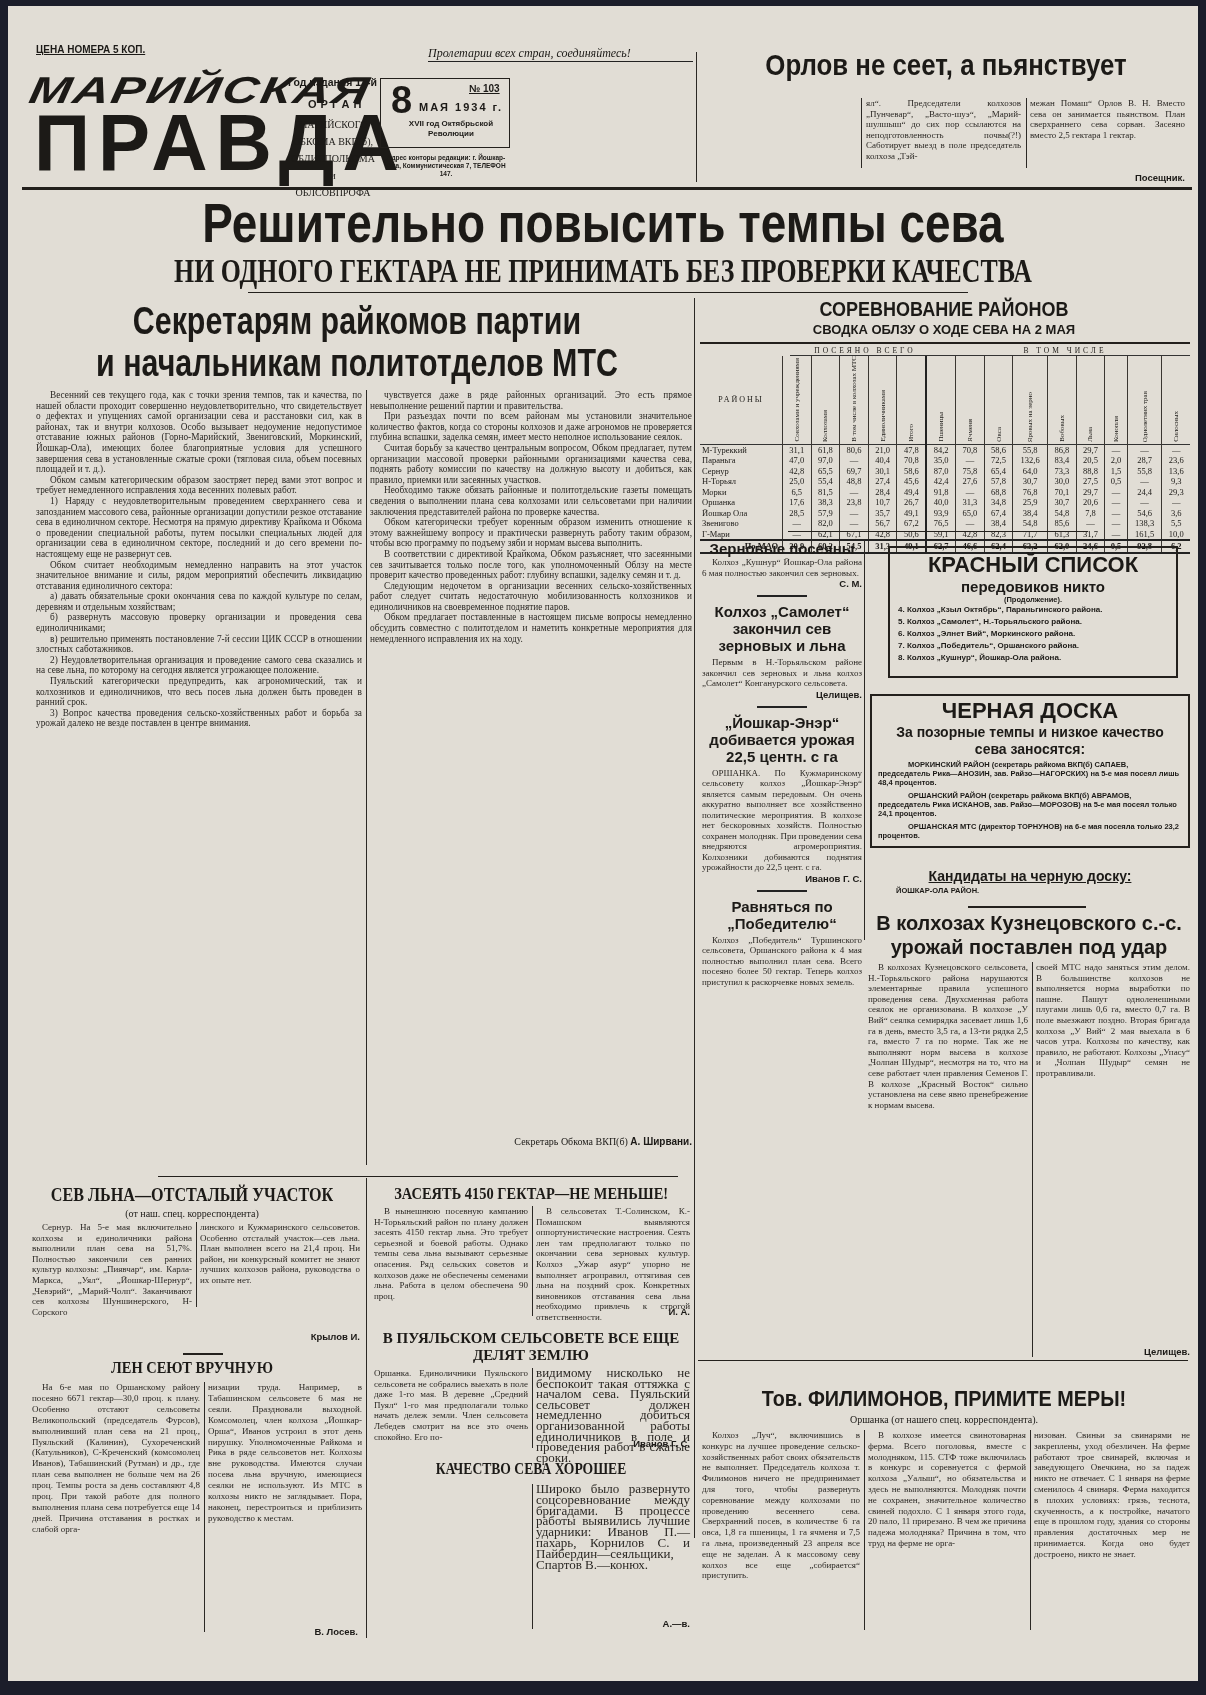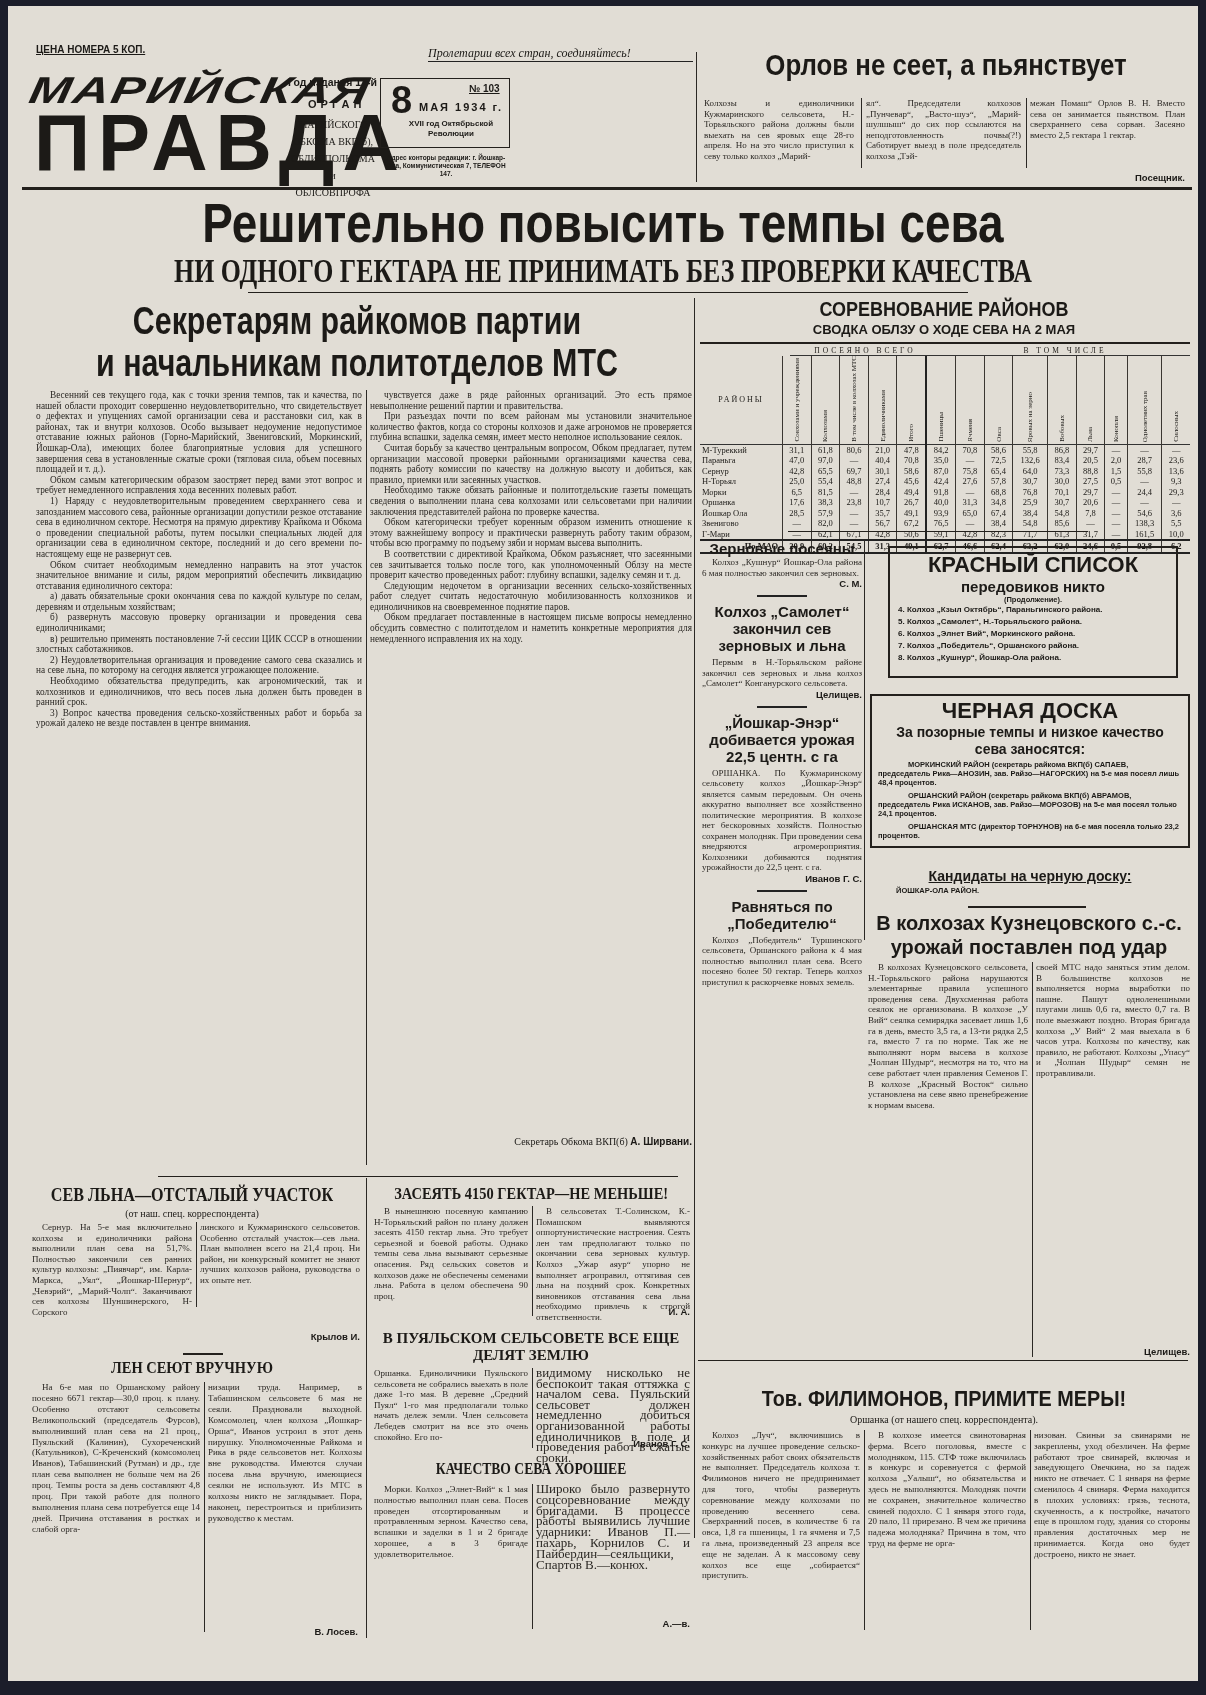--- a/index.html
+++ b/index.html
@@ -45,21 +45,20 @@
   <div class="box" style="left:372px;top:72px;width:128px;height:68px;border-width:1.5px;">
     <div class="abs hdr-big" style="left:10px;top:0px;font-size:38px;">8</div>
     <div class="abs cond" style="left:88px;top:4px;font-size:10px;text-decoration:underline;">№ 103</div>
     <div class="abs cond" style="left:38px;top:22px;font-size:11px;letter-spacing:2px;">МАЯ 1934 г.</div>
     <div class="abs cond center" style="left:20px;top:40px;width:100px;font-size:8px;line-height:10px;">XVII год Октябрьской Революции</div>
   </div>
   <div class="abs cond center" style="left:376px;top:148px;width:124px;font-size:6.5px;line-height:8px;">Адрес конторы редакции: г. Йошкар-Ола, Коммунистическая 7, ТЕЛЕФОН 147.</div>
 
   <div class="vrule" style="left:688px;top:46px;height:130px;"></div>
   <div class="abs hdr-big center" style="left:696px;top:42px;width:484px;font-size:30px;transform:scaleX(0.86);transform-origin:center top;">Орлов не сеет, а пьянствует</div>
-  <div class="abs body-text" style="left:696px;top:92px;width:150px;font-size:9px;line-height:10.5px;">Колхозы и единоличники Кужмаринского сельсовета, Н.-Торьяльского района должны были выехать на сев яровых еще 28-го апреля. Но на это число приступил к севу только колхоз „Марий-</div>
   <div class="vrule" style="left:853px;top:92px;height:70px;"></div>
   <div class="abs body-text" style="left:858px;top:92px;width:155px;font-size:9px;line-height:10.5px;">ял“. Председатели колхозов „Пунчевар“, „Васто-шуэ“, „Марий-шулшыш“ до сих пор ссылаются на неподготовленность почвы(?!) Саботирует выезд в поле председатель колхоза „Тэй-</div>
   <div class="vrule" style="left:1018px;top:92px;height:70px;"></div>
   <div class="abs body-text" style="left:1022px;top:92px;width:155px;font-size:9px;line-height:10.5px;">межан Помаш“ Орлов В. Н. Вместо сева он занимается пьянством. План сверхраннего сева сорван. Засеяно вместо 2,5 гектара 1 гектар.</div>
   <div class="abs sig" style="left:1022px;top:166px;width:155px;">Посещник.</div>
 
   <div class="rule" style="left:14px;top:181px;width:1170px;height:3px;"></div>
 
   <div class="abs hdr-big center" style="left:0;top:188px;width:1190px;font-size:56px;line-height:58px;transform:scaleX(0.82);transform-origin:center top;">Решительно повысить темпы сева</div>
   <div class="abs center" style="left:0;top:246px;width:1190px;font-size:34px;font-weight:bold;font-family:'Liberation Serif',serif;transform:scaleX(0.76);transform-origin:center top;white-space:nowrap;">НИ ОДНОГО ГЕКТАРА НЕ ПРИНИМАТЬ БЕЗ ПРОВЕРКИ КАЧЕСТВА</div>
@@ -70,21 +69,21 @@
 
   <div class="abs body-text" style="left:28px;top:384px;width:326px;font-size:9.3px;line-height:10.6px;">
     <p style="margin:0;text-indent:14px;">Весенний сев текущего года, как с точки зрения темпов, так и качества, по нашей области проходит совершенно неудовлетворительно, что свидетельствует о дефектах и упущениях самой организации сева и расстановки сил, как в районах, так и внутри колхозов. Особо вызывает недоумение недопустимое отставание южных районов (Горно-Марийский, Звениговский, Моркинский, Йошкар-Ола), имеющих более благоприятные условия для успешного завершения сева в установленные сжатые сроки (тягловая сила, объем посевных площадей и т. д.).</p>
     <p style="margin:0;text-indent:14px;">Обком самым категорическим образом заостряет перед вами этот вопрос и требует немедленного исправления хода весенних полевых работ.</p>
     <p style="margin:0;text-indent:14px;">1) Наряду с неудовлетворительным проведением сверхраннего сева и запозданием массового сева, районные организации допустили резкое отставание сева в единоличном секторе. Несмотря на прямую директиву Крайкома и Обкома о проведении специальной работы, путем посылки специальных людей для организации сева в единоличном секторе, последний и до сего времени по-настоящему еще не развернут сев.</p>
     <p style="margin:0;text-indent:14px;">Обком считает необходимым немедленно направить на этот участок значительное внимание и силы, рядом мероприятий обеспечить ликвидацию отставания единоличного сектора:</p>
     <p style="margin:0;text-indent:14px;">а) давать обязательные сроки окончания сева по каждой культуре по селам, деревням и отдельным хозяйствам;</p>
     <p style="margin:0;text-indent:14px;">б) развернуть массовую проверку организации и проведения сева единоличниками;</p>
     <p style="margin:0;text-indent:14px;">в) решительно применять постановление 7-й сессии ЦИК СССР в отношении злостных саботажников.</p>
     <p style="margin:0;text-indent:14px;">2) Неудовлетворительная организация и проведение самого сева сказались и на севе льна, по которому на сегодня является угрожающее положение.</p>
-    <p style="margin:0;text-indent:14px;">Необходимо обязательства предупредить, как агрономический, так и колхозников и единоличников, что весь посев льна должен быть проведен в ранний срок.</p>
+    <p style="margin:0;text-indent:14px;">Пуяльский категорически предупредить, как агрономический, так и колхозников и единоличников, что весь посев льна должен быть проведен в ранний срок.</p>
     <p style="margin:0;text-indent:14px;">3) Вопрос качества проведения сельско-хозяйственных работ и борьба за урожай далеко не везде поставлен в центре внимания.</p>
   </div>
   <div class="vrule" style="left:358px;top:384px;height:775px;"></div>
   <div class="abs body-text" style="left:362px;top:384px;width:322px;font-size:9.3px;line-height:10.6px;">
     <p style="margin:0;text-indent:14px;">чувствуется даже в ряде районных организаций. Это есть прямое невыполнение решений партии и правительства.</p>
     <p style="margin:0;text-indent:14px;">При разъездах почти по всем районам мы установили значительное количество фактов, когда со стороны колхозов и даже агрономов не проверяется глубина вспашки, заделка семян, имеет место неполное использование сеялок.</p>
     <p style="margin:0;text-indent:14px;">Считая борьбу за качество центральным вопросом, Обком предлагает, путем организации массовой проверки районными организациями качества сева, поднять работу комиссии по качеству на должную высоту и добиться, как правило, приемки или засеянных участков.</p>
     <p style="margin:0;text-indent:14px;">Необходимо также обязать районные и политотдельские газеты помещать сведения о выполнении плана сева колхозами или сельсоветами при наличии заключения представителей района по проверке качества.</p>
     <p style="margin:0;text-indent:14px;">Обком категорически требует коренным образом изменить отношение к этому важнейшему вопросу и практически развернуть работу таким образом, чтобы всю программу по подъему зяби и нормам высева выполнить.</p>
     <p style="margin:0;text-indent:14px;">В соответствии с директивой Крайкома, Обком разъясняет, что засеянными сев зачитывается только после того, как уполномоченный Облзу на месте проверит качество проведенных работ: глубину вспашки, заделку семян и т. д.</p>
@@ -377,21 +376,20 @@
   <div class="abs body-text" style="left:528px;top:1200px;width:154px;font-size:9px;line-height:10.6px;text-indent:10px;">В сельсоветах Т.-Солинском, К.-Помашском выявляются оппортунистические настроения. Сеять лен там предполагают только по окончании сева зерновых культур. Колхоз „Ужар аяур“ упорно не выполняет агроправил, оттягивая сев льна на поздний срок. Конкретных виновников отставания сева льна необходимо привлечь к строгой ответственности.</div>
   <div class="abs sig" style="left:528px;top:1300px;width:154px;">И. А.</div>
 
   <div class="abs center" style="left:370px;top:1324px;width:306px;font-size:15px;font-weight:bold;line-height:17px;">В ПУЯЛЬСКОМ СЕЛЬСОВЕТЕ ВСЕ ЕЩЕ ДЕЛЯТ ЗЕМЛЮ</div>
   <div class="abs body-text" style="left:366px;top:1362px;width:154px;font-size:9px;line-height:10.6px;">Оршанка. Единоличники Пуяльского сельсовета не собрались выехать в поле даже 1-го мая. В деревне „Средний Пуял“ 1-го мая предполагали только начать дележ земли. Член сельсовета Лебедев смотрит на все это очень спокойно. Его по-</div>
   <div class="vrule" style="left:524px;top:1362px;height:80px;"></div>
   <div class="abs body-text" style="left:528px;top:1362px;width:154px;font-size:13px;line-height:10.6px;">видимому нисколько не беспокоит такая оттяжка с началом сева. Пуяльский сельсовет должен немедленно добиться организованной работы единоличников в поле и проведения работ в сжатые сроки.</div>
   <div class="abs sig" style="left:528px;top:1432px;width:154px;">Иванов Г. С.</div>
 
   <div class="abs center" style="left:362px;top:1454px;width:322px;font-size:16px;font-weight:bold;transform:scaleX(0.85);transform-origin:center top;white-space:nowrap;">КАЧЕСТВО СЕВА ХОРОШЕЕ</div>
-  <div class="abs body-text" style="left:366px;top:1478px;width:154px;font-size:9px;line-height:10.8px;text-indent:10px;">Морки. Колхоз „Элнет-Вий“ к 1 мая полностью выполнил план сева. Посев проведен отсортированным и протравленным зерном. Качество сева, вспашки и заделки в 1 и 2 бригаде хорошее, а в 3 бригаде удовлетворительное.</div>
   <div class="vrule" style="left:524px;top:1478px;height:145px;"></div>
   <div class="abs body-text" style="left:528px;top:1478px;width:154px;font-size:13px;line-height:10.8px;">Широко было развернуто соцсоревнование между бригадами. В процессе работы выявились лучшие ударники: Иванов П.—пахарь, Корнилов С. и Пайбердин—сеяльщики, Спартов В.—конюх.</div>
   <div class="abs sig" style="left:528px;top:1612px;width:154px;">А.—в.</div>
 
   <div class="rule" style="left:690px;top:1354px;width:490px;height:1px;"></div>
   <div class="abs hdr-big center" style="left:690px;top:1380px;width:492px;font-size:22px;transform:scaleX(0.9);transform-origin:center top;">Тов. ФИЛИМОНОВ, ПРИМИТЕ МЕРЫ!</div>
   <div class="abs center" style="left:690px;top:1408px;width:492px;font-size:10px;">Оршанка (от нашего спец. корреспондента).</div>
   <div class="abs body-text" style="left:694px;top:1424px;width:158px;font-size:9px;line-height:10.8px;text-indent:10px;">Колхоз „Луч“, включившись в конкурс на лучшее проведение сельско-хозяйственных работ своих обязательств не выполняет. Председатель колхоза т. Филимонов ничего не предпринимает для того, чтобы развернуть соревнование между колхозами по проведению весеннего сева. Сверхранний посев, в количестве 6 га овса, 1,8 га пшеницы, 1 га ячменя и 7,5 га льна, произведенный 23 апреля все еще не заделан. А к массовому севу колхоз все еще „собирается“ приступить.</div>
   <div class="vrule" style="left:856px;top:1424px;height:200px;"></div>
   <div class="abs body-text" style="left:860px;top:1424px;width:158px;font-size:9px;line-height:10.8px;text-indent:10px;">В колхозе имеется свинотоварная ферма. Всего поголовья, вместе с молодняком, 115. СТФ тоже включилась в конкурс и соревнуется с фермой колхоза „Уалыш“, но обязательства и здесь не выполняются. Молодняк почти не сохранен, значительное количество свиней подохло. С 1 января этого года, 20 пало, 11 прирезано. В чем же причина падежа молодняка? Причина в том, что труд на ферме не орга-</div>

